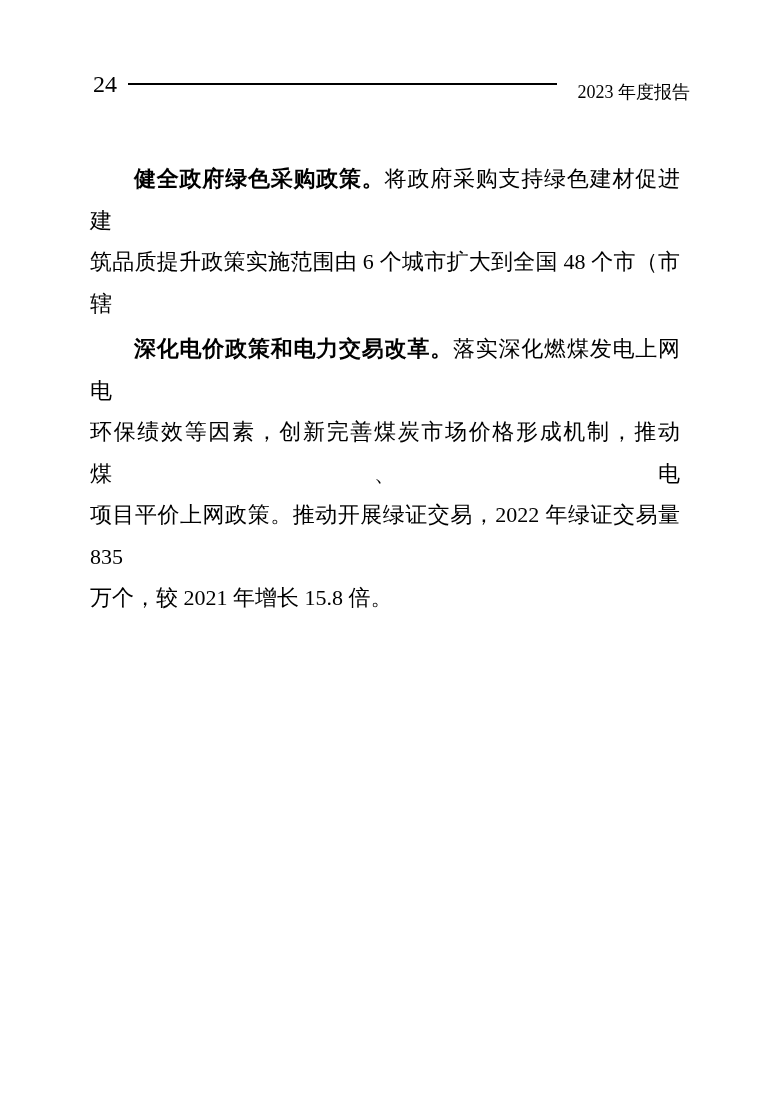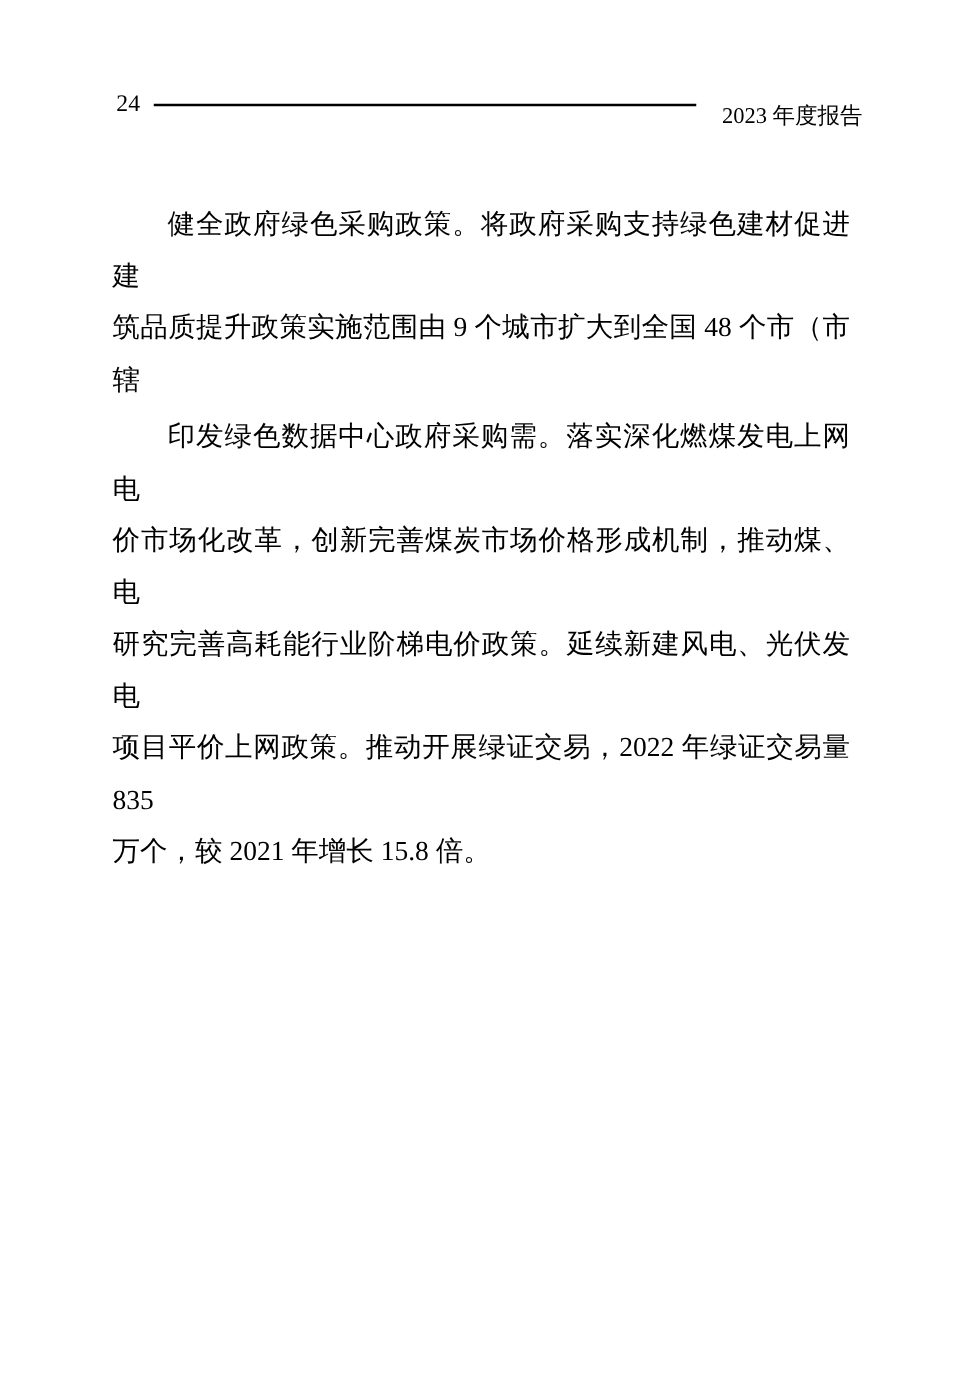--- a/index.html
+++ b/index.html
@@ -19,21 +19,21 @@
   .page-header {
     position: absolute;
     left: 93px;
     right: 90px;
     top: 70px;
     height: 28px;
     display: flex;
     align-items: center;
   }
   .page-num {
-    font-size: 19px;
+    font-size: 24px;
     line-height: 28px;
   }
   .rule {
     flex: 1;
     height: 2px;
     background: #000000;
     margin-left: 11px;
     margin-right: 21px;
   }
   .header-title {
@@ -58,44 +58,43 @@
     text-align-last: justify;
   }
   .line.last {
     text-align-last: auto;
   }
   .para.indent .line.first {
     text-indent: 2em;
   }
   .lead {
     font-family: "Liberation Sans", "DejaVu Sans", sans-serif;
-    font-weight: 400;
+    font-weight: 700;
   }
 </style>
 </head>
 <body>
 
 <div class="page">
 
   <header class="page-header">
     <span class="page-num">24</span>
     <span class="rule"></span>
     <span class="header-title">2023 年度报告</span>
   </header>
 
   <main class="content">
 
 
     <div class="para indent">
       <div class="line first"><b class="lead">健全政府绿色采购政策。</b><span>将政府采购支持绿色建材促进建</span></div>
-      <div class="line">筑品质提升政策实施范围由 9 个城市扩大到全国 48 个市（市辖</div>
+      <div class="line">筑品质提升政策实施范围由 6 个城市扩大到全国 48 个市（市辖</div>
     </div>
 
     <div class="para indent">
-      <div class="line first"><b class="lead">印发绿色数据中心政府采购需。</b><span>落实深化燃煤发电上网电</span></div>
-      <div class="line">价市场化改革，创新完善煤炭市场价格形成机制，推动煤、电</div>
-      <div class="line">研究完善高耗能行业阶梯电价政策。延续新建风电、光伏发电</div>
+      <div class="line first"><b class="lead">深化电价政策和电力交易改革。</b><span>落实深化燃煤发电上网电</span></div>
+      <div class="line">环保绩效等因素，创新完善煤炭市场价格形成机制，推动煤、电</div>
       <div class="line">项目平价上网政策。推动开展绿证交易，2022 年绿证交易量 835</div>
       <div class="line last">万个，较 2021 年增长 15.8 倍。</div>
     </div>
 
   </main>
 </div>
 
 </body></html>

